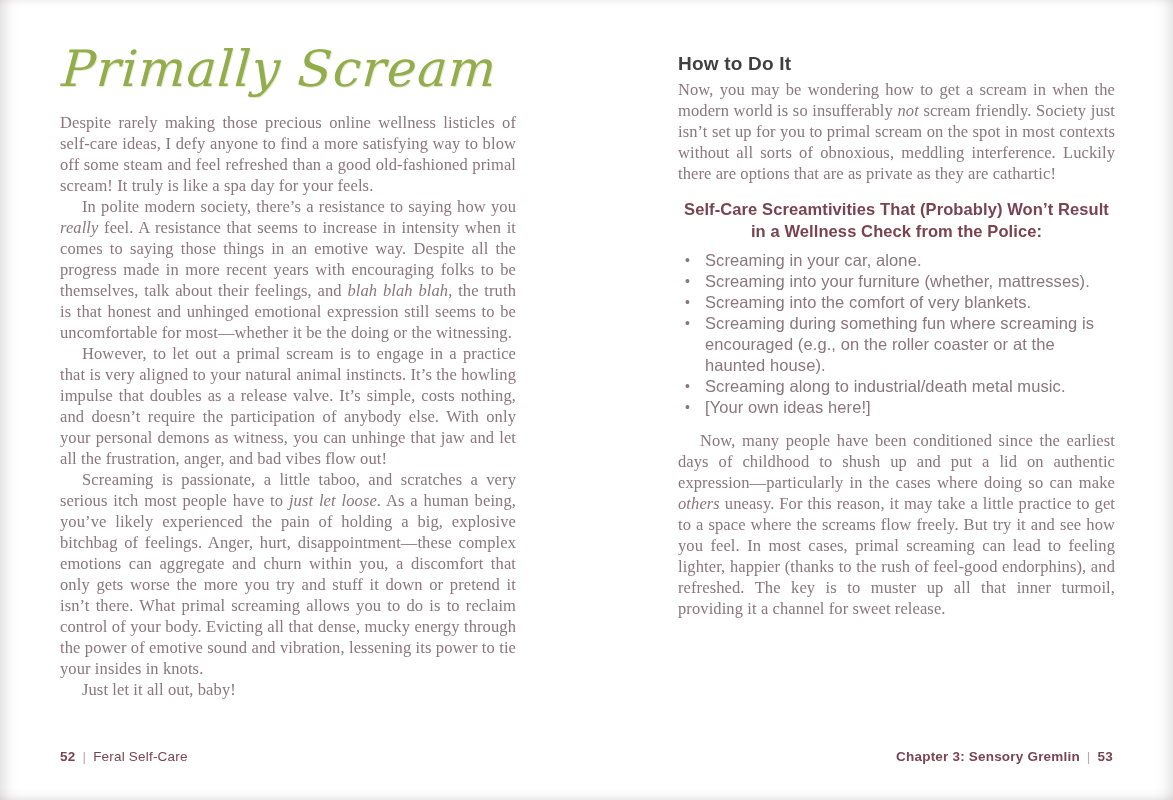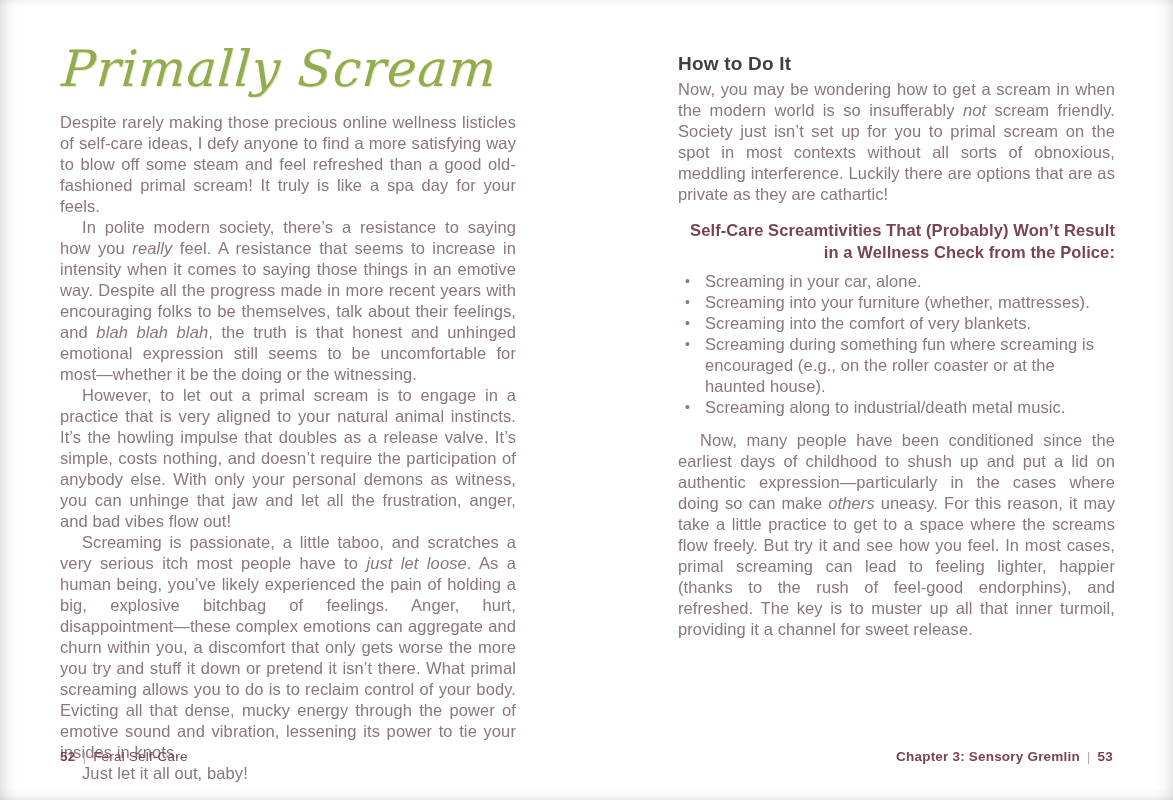--- a/index.html
+++ b/index.html
@@ -39,39 +39,40 @@
     transform-origin: left bottom;
     text-shadow: 1px 1px 0 rgba(147,173,76,0.25);
   }
   .body-text {
     margin: 0;
     font-size: 16.5px;
     line-height: 21px;
     color: #8a767c;
     text-align: justify;
     letter-spacing: 0.1px;
+    font-family: Liberation Serif, serif;
   }
   .body-text em { font-style: italic; }
   .ind { text-indent: 22px; }
   .section-heading {
     margin: 0 0 4px 0;
     font-size: 19px;
     line-height: 23px;
     font-weight: 700;
     color: #404040;
     letter-spacing: 0.2px;
   }
   .sub-heading {
     margin-top: 14px;
     font-size: 16.5px;
     line-height: 22px;
     font-weight: 700;
     color: #7a4352;
     letter-spacing: 0.1px;
-    text-align: right;
+    text-align: center;
   }
   ul.scream-list {
     margin: 8px 0 0 0;
     padding: 0;
     list-style: none;
   }
   ul.scream-list li {
     position: relative;
     padding-left: 27px;
     font-size: 16.5px;
@@ -124,20 +125,21 @@
       <div>Self-Care Screamtivities That (Probably) Won’t Result</div>
       <div>in a Wellness Check from the Police:</div>
     </div>
 
     <ul class="scream-list">
       <li>Screaming in your car, alone.</li>
       <li>Screaming into your furniture (whether, mattresses).</li>
       <li>Screaming into the comfort of very blankets.</li>
       <li>Screaming during something fun where screaming is encouraged (e.g., on the roller coaster or at the haunted house).</li>
       <li>Screaming along to industrial/death metal music.</li>
+      <li>[Your own ideas here!]</li>
     </ul>
 
     <p class="body-text ind para-gap"><span>Now, many people have been conditioned since the earliest days of childhood to shush up and put a lid on authentic expression—particularly in the cases where doing so can make </span><em>others</em><span> uneasy. For this reason, it may take a little practice to get to a space where the screams flow freely. But try it and see how you feel. In most cases, primal screaming can lead to feeling lighter, happier (thanks to the rush of feel-good endorphins), and refreshed. The key is to muster up all that inner turmoil, providing it a channel for sweet release.</span></p>
   </div>
 
   <div class="footer footer-left">
     <span class="pagenum">52</span><span class="sep">|</span><span class="book-title">Feral Self-Care</span>
   </div>
   <div class="footer footer-right">
     <span class="chapter">Chapter 3: Sensory Gremlin</span><span class="sep">|</span><span class="pagenum">53</span>

